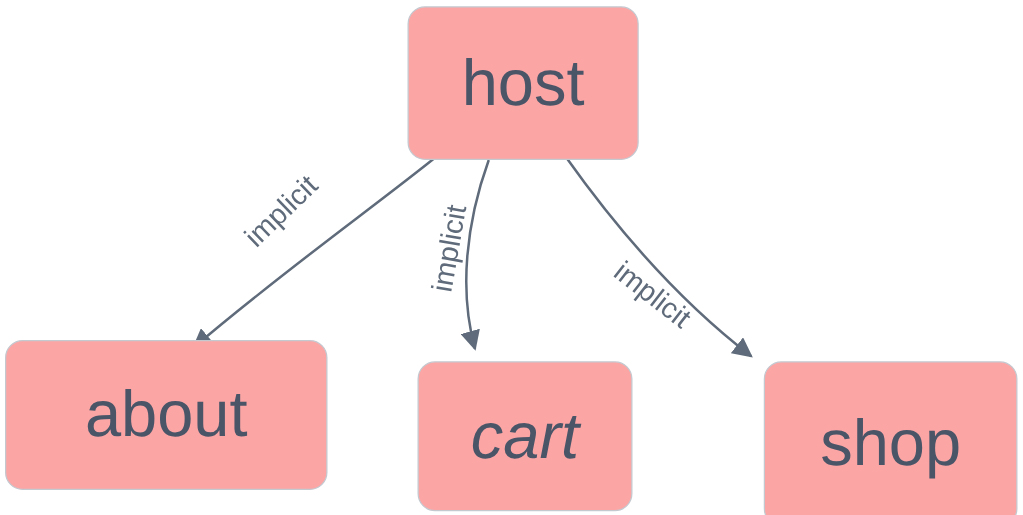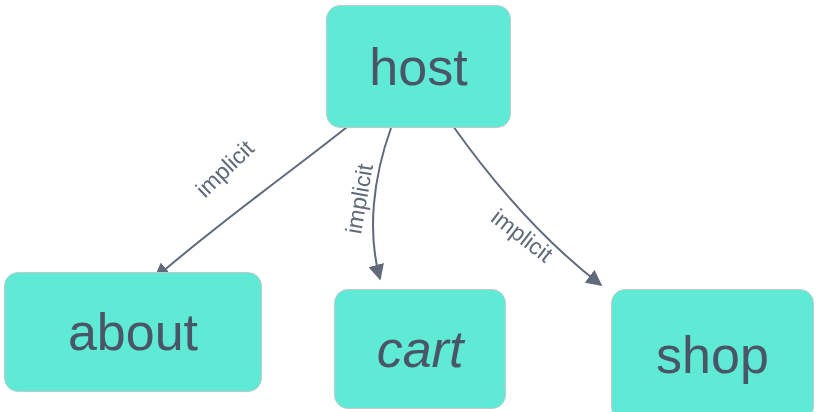--- a/index.html
+++ b/index.html
@@ -30,21 +30,21 @@
   .edge-label {
     fill: #5f6b7a;
     font-size: 23px;
     font-family: "Liberation Sans", sans-serif;
     text-anchor: middle;
     dominant-baseline: middle;
   }
   .node {
     position: absolute;
     box-sizing: border-box;
-    background: #5eead4;
+    background: #fca5a5;
     border: 1.5px solid #c4c9d0;
     border-radius: 14px;
     display: flex;
     align-items: center;
     justify-content: center;
     color: #4a5568;
     font-size: 52px;
   }
   .node-host  { left: 326px; top: 5px;   width: 185px; height: 123px; }
   .node-about { left: 4px;   top: 272px; width: 258px; height: 120px; }

